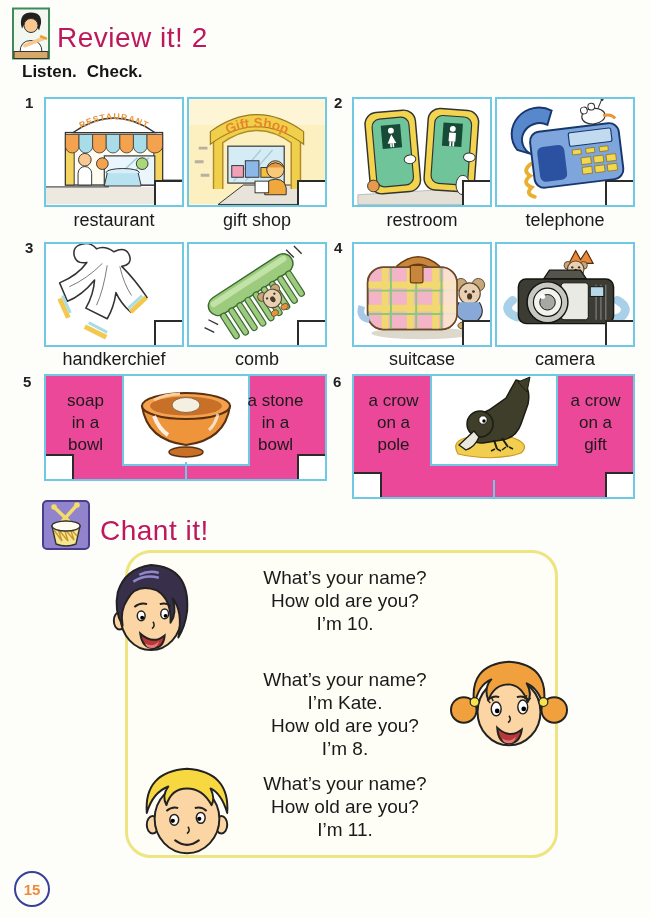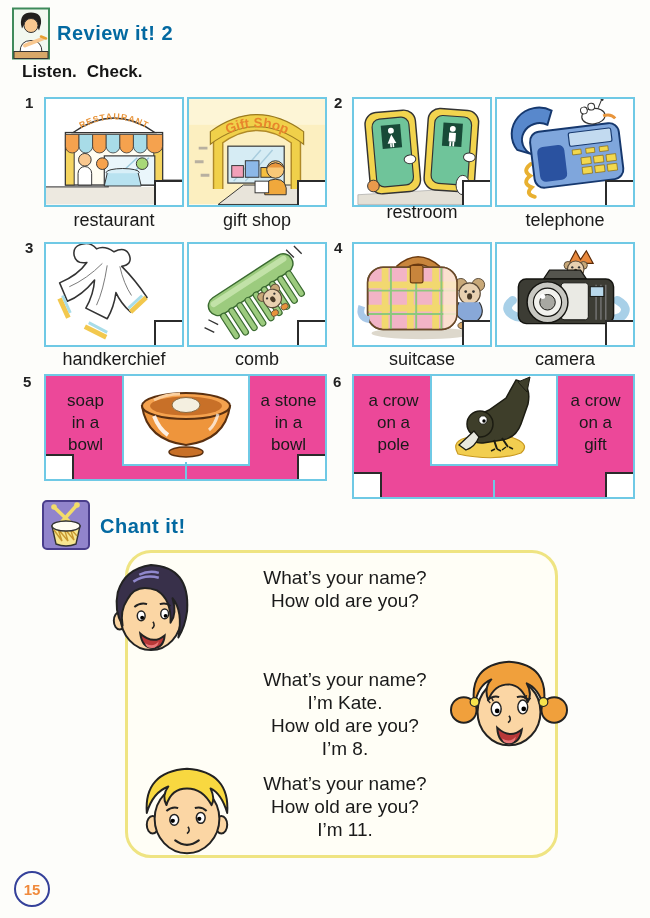--- a/index.html
+++ b/index.html
@@ -1,19 +1,19 @@
 <!DOCTYPE html>
 <html><head>
 <meta charset="utf-8">
 <style>
   html,body{margin:0;padding:0;background:#fff;}
   #page{position:relative;width:650px;height:918px;background:#FDFDFA;overflow:hidden;
         font-family:"Liberation Sans",sans-serif;color:#1a1a1a;}
   .abs{position:absolute;}
-  .title{font-size:20px;font-weight:bold;color:#0369a1;letter-spacing:0.5px;}
+  .title{font-size:28px;font-weight:normal;color:#be185d;letter-spacing:0.5px;}
   .instruction{font-size:17px;font-weight:bold;color:#151515;}
   .instruction span{margin-right:10px;}
   .num{font-size:15px;font-weight:bold;color:#222;}
   .cell{border:2px solid #6FC9E5;background:#fff;box-sizing:border-box;}
   .cell svg{display:block;width:100%;height:100%;}
   .cb{position:absolute;right:0;bottom:0;width:26px;height:23px;background:#fff;
       border-top:2px solid #2b2b2b;border-left:2px solid #2b2b2b;}
   .cb-l{position:absolute;left:0;bottom:0;width:26px;height:23px;background:#fff;
       border-top:2px solid #2b2b2b;border-right:2px solid #2b2b2b;}
   .lbl{font-size:18px;text-align:center;color:#1a1a1a;}
@@ -176,21 +176,21 @@
         <path d="M110 13 l4 -7" stroke="#333" stroke-width="1"></path>
           <circle cx="115" cy="5" r="1.5" fill="#333"></circle>
         <path d="M114 22 q8 -2 12 4" stroke="#E8953C" stroke-width="3" fill="none"></path>
       </g>
     </svg>
     <div class="cb"></div>
   </div>
 
   <div class="abs lbl" style="left:44px;top:210px;width:140px">restaurant</div>
   <div class="abs lbl" style="left:187px;top:210px;width:140px">gift shop</div>
-  <div class="abs lbl" style="left:352px;top:202px;width:140px">restroom</div>
+  <div class="abs lbl" style="left:352px;top:210px;width:140px">restroom</div>
   <div class="abs lbl" style="left:495px;top:210px;width:140px">telephone</div>
 
   <div class="abs cell" style="left:44px;top:242px;width:140px;height:105px">
     <svg viewBox="0 0 140 104">
       <rect width="140" height="104" fill="#fff"></rect>
       <path d="M70 8 q12 -6 16 4 q3 9 -8 11 q14 14 26 32 l-17 15 q-10 -9 -15 -20 q-2 15 -9 27 l-22 -11 q8 -14 9 -29 q-13 16 -28 22 l-8 -19 q19 -8 28 -21 q-11 2 -13 -7 q-2 -10 9 -12 q8 -2 14 5 q8 -4 18 3 Z" fill="#FFFFFF" stroke="#333" stroke-width="1.6" stroke-linejoin="round"></path>
       <path d="M63 22 q-4 26 -11 41 M76 23 q4 18 12 30 M58 20 q-16 16 -34 24" stroke="#777" stroke-width="1" fill="none"></path>
       <path d="M14 56 l9 20 M40 85 l22 11 M87 70 l16 -15" stroke="#F2C84E" stroke-width="5" fill="none"></path>
       <path d="M17 53 l8 18 M44 81 l19 10 M85 66 l14 -13" stroke="#A8DCE8" stroke-width="3" fill="none"></path>
     </svg>
@@ -316,21 +316,21 @@
         <ellipse cx="62" cy="76" rx="17" ry="5" fill="#C87028" stroke="#5a3010" stroke-width="1.5"></ellipse>
         <path d="M18 30 Q23 64 62 69 Q101 64 106 30 Z" fill="#EE953C" stroke="#5a3010" stroke-width="2"></path>
         <ellipse cx="62" cy="30" rx="44" ry="13" fill="#F5A24E" stroke="#5a3010" stroke-width="2"></ellipse>
         <ellipse cx="62" cy="30" rx="36" ry="9.5" fill="#C87028"></ellipse>
         <ellipse cx="62" cy="29" rx="14" ry="7.5" fill="#F4EFE0" stroke="#8a6a40" stroke-width="1"></ellipse>
         <path d="M30 40 q5 13 14 19" stroke="#FFF" stroke-width="4" fill="none" opacity="0.85"></path>
         <path d="M94 38 q-3 11 -9 16" stroke="#FFF" stroke-width="3" fill="none" opacity="0.7"></path>
         <path d="M30 24 q12 -6 26 -6" stroke="#FBD0A0" stroke-width="3" fill="none"></path>
       </svg>
     </div>
-    <div class="sidetext" style="left:201px;top:14px;width:83px">
+    <div class="sidetext" style="left:188px;top:14px;width:83px">
       <div>a stone</div>
       <div>in a</div>
       <div>bowl</div>
     </div>
     <div class="vdiv" style="left:139px"></div>
     <div class="cb-l"></div>
     <div class="cb"></div>
   </div>
 
   <div class="abs bigbox" style="left:352px;top:374px;width:283px;height:125px">
@@ -375,20 +375,21 @@
       <ellipse cx="24" cy="26" rx="14" ry="5" fill="#FFFDF2" stroke="#333" stroke-width="1.4"></ellipse>
     </svg>
   </div>
   <div class="abs title" style="left:100px;top:515px">Chant it!</div>
 
   <div class="abs chant-box" style="left:125px;top:550px;width:433px;height:308px"></div>
 
   <div class="abs verse" style="left:200px;top:566px;width:290px">
     <div>What’s your name?</div>
     <div>How old are you?</div>
+    <div>I’m 10.</div>
   </div>
   <div class="abs verse" style="left:200px;top:668px;width:290px">
     <div>What’s your name?</div>
     <div>I’m Kate.</div>
     <div>How old are you?</div>
     <div>I’m 8.</div>
   </div>
   <div class="abs verse" style="left:200px;top:772px;width:290px">
     <div>What’s your name?</div>
     <div>How old are you?</div>

